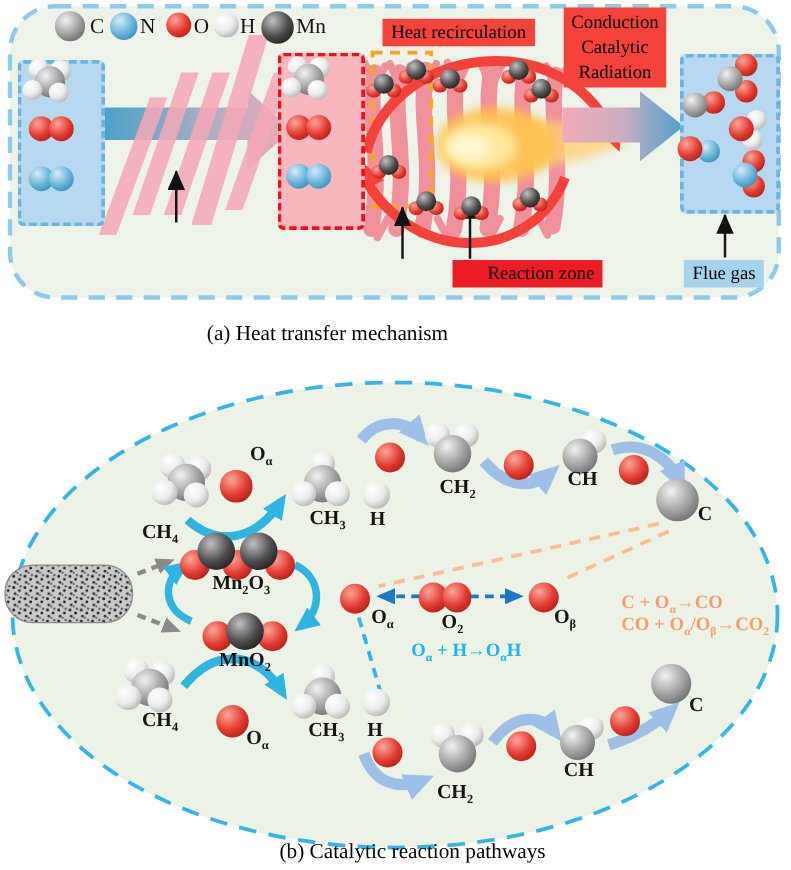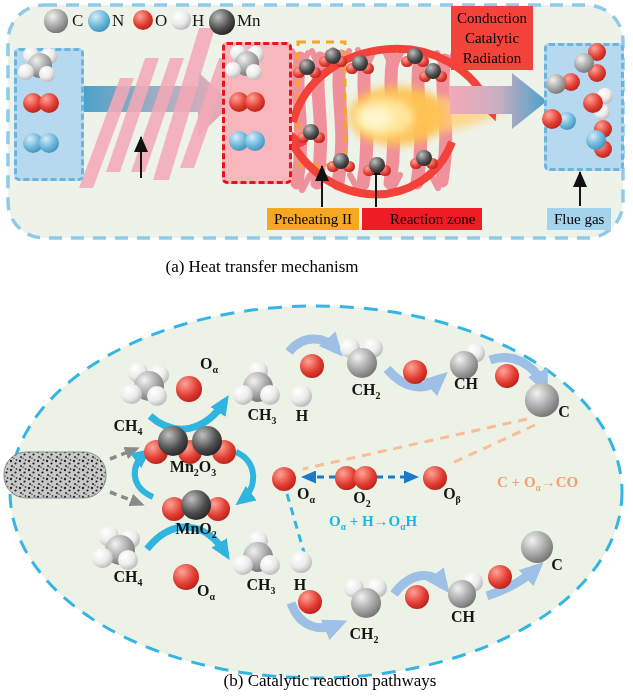--- a/index.html
+++ b/index.html
@@ -188,26 +188,26 @@
   <div class="panelbox" style="left:14px;top:48px;width:64px;height:127px;background:#b7d9ef;border:3px dashed #6db4dd;"></div>
   <div class="panelbox" style="left:222px;top:42px;width:64px;height:136px;background:#f8b6bd;border:3px dashed #e8141c;"></div>
   <div class="panelbox" style="left:544px;top:43px;width:74px;height:122px;background:#b7d9ef;border:3px dashed #6db4dd;"></div>
 
   <span class="leg" style="left:72px;top:11px;">C</span>
   <span class="leg" style="left:112px;top:11px;">N</span>
   <span class="leg" style="left:155px;top:11px;">O</span>
   <span class="leg" style="left:192px;top:11px;">H</span>
   <span class="leg" style="left:237px;top:11px;">Mn</span>
 
+  <div class="box red" style="left:306px;top:15px;">Heat recirculation</div>
   <div class="box red ccr" style="left:451px;top:6px;">
     <div>Conduction</div>
     <div>Catalytic</div>
     <div>Radiation</div>
   </div>
-  <div class="box orange" style="left:267px;top:208px;">Preheating II</div>
   <div class="box bred" style="left:362px;top:208px;">Reaction zone</div>
   <div class="box blue" style="left:547px;top:208px;">Flue gas</div>
 
   <div class="cap" style="left:330px;top:671px;">(b) Catalytic reaction pathways</div>
   <div class="cap" style="left:262px;top:257px;">(a) Heat transfer mechanism</div>
 
   <div class="lbl" style="left:128px;top:418px;"><span>CH</span><sub>4</sub></div>
   <div class="lbl" style="left:209px;top:356px;"><span>O</span><sub>α</sub></div>
   <div class="lbl" style="left:262px;top:407px;"><span>CH</span><sub>3</sub></div>
   <div class="lbl" style="left:302px;top:408px;"><span>H</span></div>
@@ -221,20 +221,21 @@
   <div class="lbl" style="left:452px;top:486px;"><span>O</span><sub>β</sub></div>
   <div class="lbl" style="left:128px;top:569px;"><span>CH</span><sub>4</sub></div>
   <div class="lbl" style="left:206px;top:583px;"><span>O</span><sub>α</sub></div>
   <div class="lbl" style="left:261px;top:577px;"><span>CH</span><sub>3</sub></div>
   <div class="lbl" style="left:300px;top:577px;"><span>H</span></div>
   <div class="lbl" style="left:364px;top:626px;"><span>CH</span><sub>2</sub></div>
   <div class="lbl" style="left:463px;top:609px;"><span>CH</span></div>
   <div class="lbl" style="left:557px;top:557px;"><span>C</span></div>
 
   <div class="eq orange" style="left:497px;top:474px;"><span>C + O</span><sub>α</sub><span>→CO</span></div>
+  <div class="eq orange" style="left:497px;top:492px;"><span>CO + O</span><sub>α</sub><span>/O</span><sub>β</sub><span>→CO</span><sub>2</sub></div>
   <div class="eq cyan" style="left:329px;top:513px;"><span>O</span><sub>α</sub><span> + H→O</span><sub>α</sub><span>H</span></div>
 
 <div class="mol" style="left: 56px; top: 21px;">
       <i class="at c" style="left: -11.52px; top: -11.52px; width: 23.04px; height: 23.04px;"></i>
     </div>
     <div class="mol" style="left: 99px; top: 21px;">
       <i class="at n" style="left: -11px; top: -11px; width: 22px; height: 22px;"></i>
     </div>
     <div class="mol" style="left: 143px; top: 20px;">
       <i class="at o" style="left: -10.2px; top: -10.2px; width: 20.4px; height: 20.4px;"></i>

